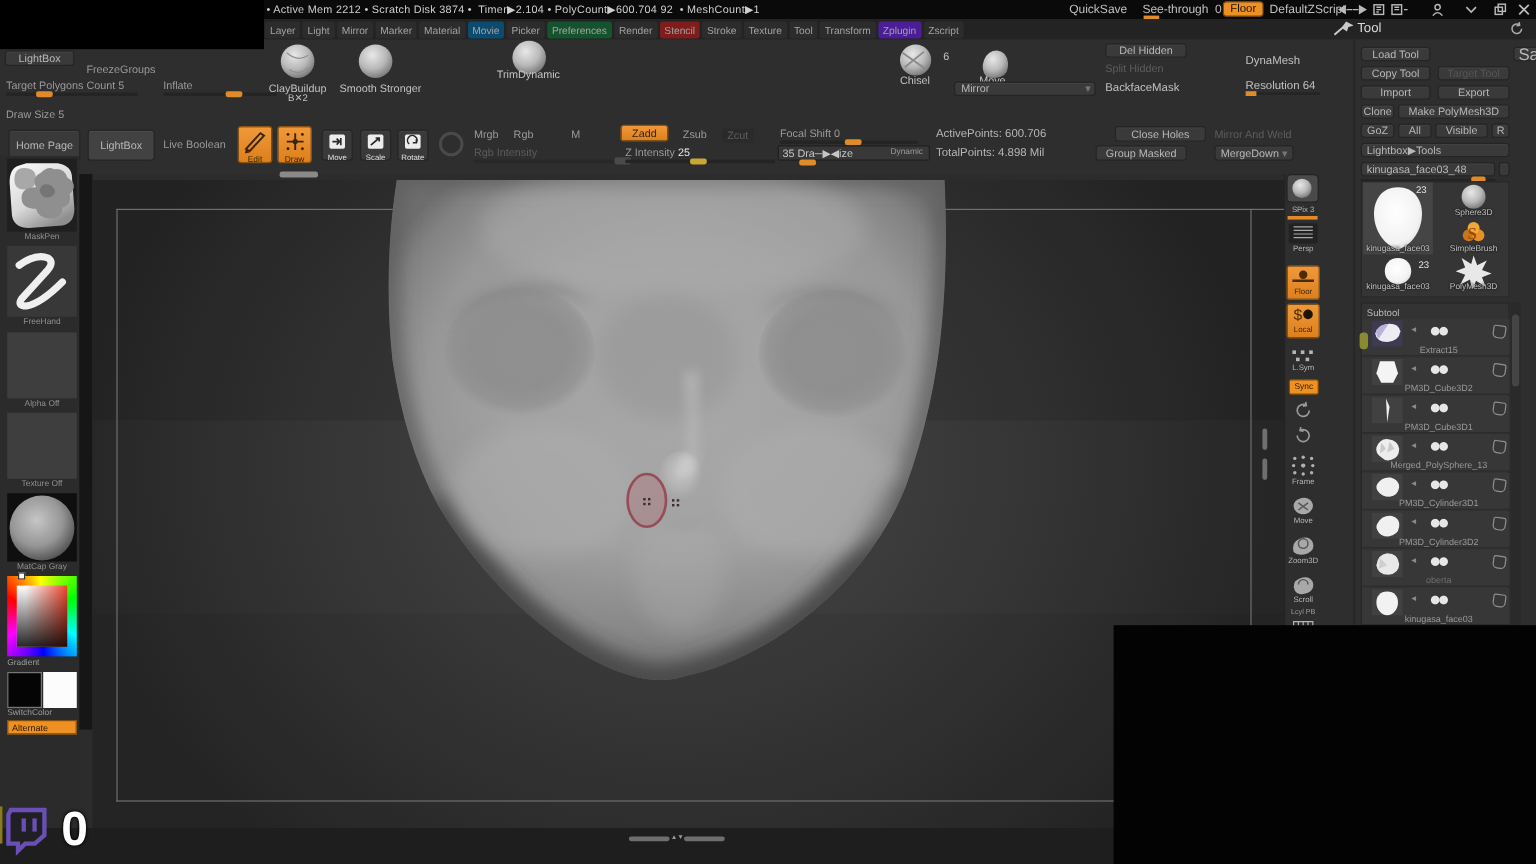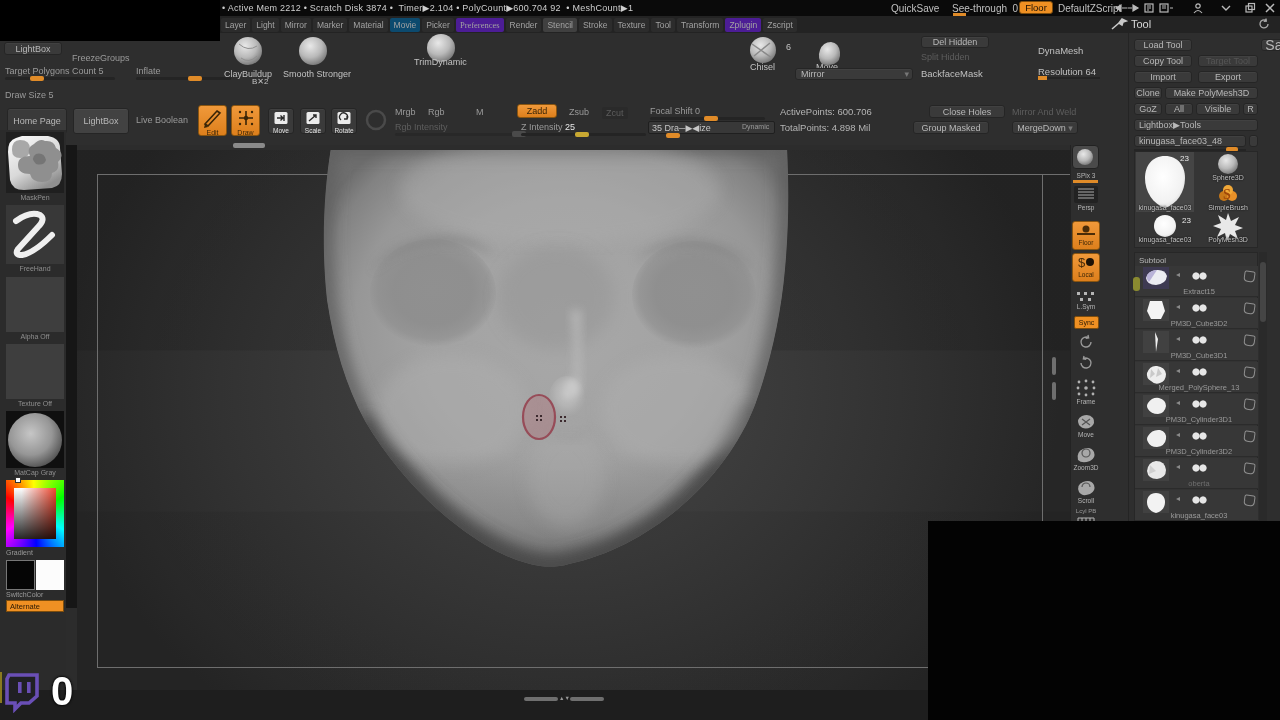--- a/index.html
+++ b/index.html
@@ -51,23 +51,23 @@
 
   <div class="abs" style="left:0;top:16px;width:1280px;height:17px;background:#232323;"></div>
   <div class="abs" style="left:221px;top:16px;height:17px;font-size:8.5px;color:#a2a2a2;display:flex;align-items:center;">
     <span style="padding:2px 4px;margin-right:2px;background:#2c2c2c;border-radius:2px;">Layer</span>
     <span style="padding:2px 4px;margin-right:2px;background:#2c2c2c;border-radius:2px;">Light</span>
     <span style="padding:2px 4px;margin-right:2px;background:#2c2c2c;border-radius:2px;">Mirror</span>
     <span style="padding:2px 4px;margin-right:2px;background:#2c2c2c;border-radius:2px;">Marker</span>
     <span style="padding:2px 4px;margin-right:2px;background:#2c2c2c;border-radius:2px;">Material</span>
     <span style="padding:2px 4px;margin-right:2px;background:#0c4a6e;border-radius:2px;">Movie</span>
     <span style="padding:2px 4px;margin-right:2px;background:#2c2c2c;border-radius:2px;">Picker</span>
-    <span style="padding:2px 4px;margin-right:2px;background:#4c1d95;border-radius:2px;font-family:Liberation Serif, serif;">Preferences</span>
+    <span style="padding:2px 4px;margin-right:2px;background:#14532d;border-radius:2px;">Preferences</span>
     <span style="padding:2px 4px;margin-right:2px;background:#2c2c2c;border-radius:2px;">Render</span>
-    <span style="padding:2px 4px;margin-right:2px;background:#404040;border-radius:2px;">Stencil</span>
+    <span style="padding:2px 4px;margin-right:2px;background:#7f1d1d;border-radius:2px;">Stencil</span>
     <span style="padding:2px 4px;margin-right:2px;background:#2c2c2c;border-radius:2px;">Stroke</span>
     <span style="padding:2px 4px;margin-right:2px;background:#2c2c2c;border-radius:2px;">Texture</span>
     <span style="padding:2px 4px;margin-right:2px;background:#2c2c2c;border-radius:2px;">Tool</span>
     <span style="padding:2px 4px;margin-right:2px;background:#2c2c2c;border-radius:2px;">Transform</span>
     <span style="padding:2px 4px;margin-right:2px;background:#4c1d95;border-radius:2px;">Zplugin</span>
     <span style="padding:2px 4px;margin-right:2px;background:#2c2c2c;border-radius:2px;">Zscript</span>
   </div>
 
   <svg class="abs" style="left:1110px;top:17px;" width="18" height="14" viewBox="0 0 18 14">
       <path d="M2 12 L9 6 M9 6 l3 -4 l4 2 l-3 1 l-1 3 z" stroke="#c9c9c9" stroke-width="1.6" fill="#c9c9c9"></path>
@@ -99,21 +99,21 @@
         <linearGradient id="botdark" x1="0" y1="0" x2="0" y2="1">
           <stop offset="0%" stop-color="#4a4a4a" stop-opacity="0"></stop>
           <stop offset="70%" stop-color="#4a4a4a" stop-opacity="0.22"></stop>
           <stop offset="100%" stop-color="#4a4a4a" stop-opacity="0.34"></stop>
         </linearGradient>
       </defs>
     <circle cx="17" cy="15" r="14" fill="url(#sph)"></circle>
       <path d="M8 8 q9 8 18 2 M10 22 q8 6 16 -2" stroke="#909090" stroke-width="1" fill="none"></path>
   </svg>
   <div class="lbl" style="left:224px;top:69px;font-size:9px;color:#c2c2c2;">ClayBuildup</div>
-  <div class="lbl" style="left:252px;top:77px;font-size:8px;color:#c2c2c2;">B✕2</div>
+  <div class="lbl" style="left:240px;top:77px;font-size:8px;color:#c2c2c2;">B✕2</div>
   <svg class="abs" style="left:296px;top:36px;" width="34" height="34" viewBox="0 0 34 34">
       <circle cx="17" cy="15" r="14" fill="url(#sph)"></circle>
     </svg>
   <div class="lbl" style="left:283px;top:69px;font-size:9px;color:#c2c2c2;">Smooth Stronger</div>
   <svg class="abs" style="left:424px;top:33px;" width="34" height="34" viewBox="0 0 34 34">
       <circle cx="17" cy="15" r="14" fill="url(#sph)"></circle>
     </svg>
   <div class="lbl" style="left:414px;top:57px;font-size:9px;color:#c2c2c2;">TrimDynamic</div>
   <svg class="abs" style="left:746px;top:36px;" width="34" height="34" viewBox="0 0 34 34">
       <circle cx="17" cy="14" r="13" fill="url(#sph)"></circle>

